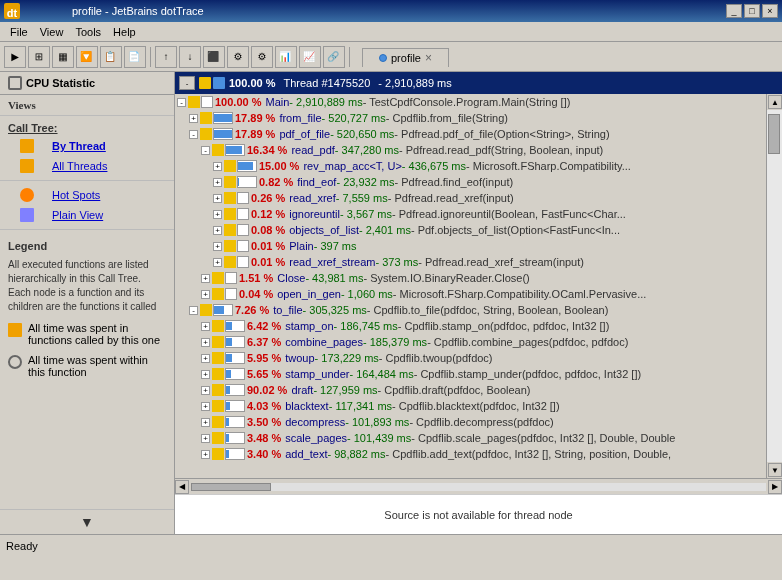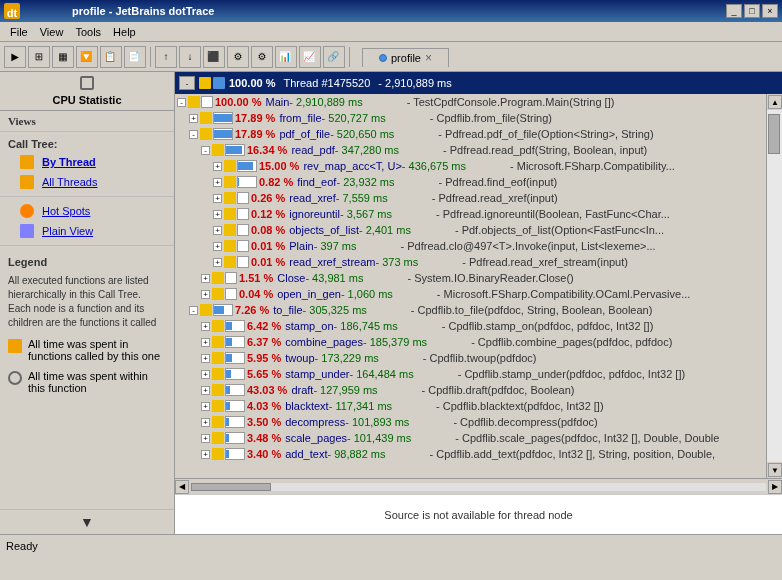--- a/index.html
+++ b/index.html
@@ -10,21 +10,21 @@
       background: linear-gradient(to bottom, #0a246a, #3a6ea5);
       color: white;
       height: 22px;
       display: flex;
       align-items: center;
       padding: 0 4px;
       justify-content: space-between;
     }
     .title-bar-left { display: flex; align-items: center; gap: 4px; }
     .title-bar-icon { width: 16px; height: 16px; background: #e8a000; border-radius: 2px; display: flex; align-items: flex-end; justify-content: center; color: white; font-size: 9px; font-weight: bold; }
-    .title-bar-text { font-size: 11px; font-weight: bold; padding-left: 48px; }
+    .title-bar-text { font-size: 11px; font-weight: normal; padding-left: 48px; }
     .title-bar-controls { display: flex; gap: 2px; }
     .title-btn { width: 16px; height: 14px; background: #d4d0c8; border: 1px solid #888; display: flex; align-items: center; justify-content: center; font-size: 9px; cursor: pointer; color: #000; }
 
     
     .menu-bar {
       background: #d4d0c8;
       height: 20px;
       display: flex;
       align-items: center;
       padding: 0 4px;
@@ -78,27 +78,27 @@
       display: flex;
       flex-direction: column;
       overflow: hidden;
     }
     .sidebar-cpu-tab {
       background: #d4d0c8;
       border-bottom: 1px solid #999;
       padding: 4px 8px;
       font-size: 11px;
       font-weight: bold;
-      display: flex; align-items: center; gap: 4px; flex-direction: column;
+      display: flex; align-items: center; gap: 4px;
     }
     .sidebar-cpu-icon { width: 14px; height: 14px; border: 2px solid #666; border-radius: 2px; }
     .views-label { padding: 4px 8px; font-weight: bold; color: #333; border-bottom: 1px solid #bbb; font-family: Liberation Serif, serif; }
-    .call-tree-label { padding: 6px 8px 2px 8px; font-weight: bold; color: #333; }
+    .call-tree-label { padding: 6px 8px 2px 8px; font-weight: bold; color: #333; text-decoration: underline; }
     .sidebar-link {
-      display: flex; align-items: center; gap: 8px;
+      display: flex; align-items: center; gap: 18px;
       padding: 3px 8px 3px 20px;
       cursor: pointer; color: #0000cc;
       text-decoration: underline;
     }
     .sidebar-link.active { font-weight: bold; }
     .sidebar-link-icon { width: 14px; height: 14px; background: #f0a000; border-radius: 1px; display: flex; align-items: center; justify-content: center; font-size: 8px; }
     .plain-view-icon { background: #8080ff; }
     .hot-spots-icon { background: #ff8000; border-radius: 50%; }
     .sidebar-sep { height: 1px; background: #bbb; margin: 4px 0; }
     .legend-label { padding: 6px 8px 2px 8px; font-weight: bold; color: #333; }
@@ -139,21 +139,21 @@
       height: 16px;
     }
     .indent { display: inline-block; width: 12px; flex-shrink: 0; }
     .expand-btn { width: 9px; height: 9px; border: 1px solid #999; display: inline-flex; align-items: center; justify-content: center; font-size: 8px; cursor: pointer; flex-shrink: 0; margin-right: 2px; background: white; }
     .row-icons { display: flex; gap: 1px; margin-right: 2px; }
     .ri { width: 12px; height: 12px; display: inline-block; }
     .ri-yellow { background: #f0c000; }
     .ri-box { border: 1px solid #999; background: white; }
     .pct { color: #cc0000; font-weight: bold; margin-right: 4px; }
     .fn-name { color: #000080; }
-    .fn-detail { color: #333; margin-left: 44px; }
+    .fn-detail { color: #333; }
     .ms { color: #006600; }
 
     
     .h-scrollbar {
       height: 16px;
       background: #d4d0c8;
       border-top: 1px solid #999;
       display: flex;
       align-items: center;
     }
@@ -452,21 +452,20 @@
               <span class="indent"></span>
               <span class="indent"></span>
               <span class="expand-btn">+</span>
               <span class="row-icons">
                 <span class="ri ri-yellow"></span>
                 <span class="ri ri-box"></span>
               </span>
               <span class="pct">0.01 % </span>
               <span class="fn-name">Plain</span>
               <span class="ms"> - 397 ms </span>
-              <span class="fn-detail">- Pdfread.clo@497&lt;T&gt;.Invoke(input, List&lt;lexeme&gt;...</span>
             </div>
             <div class="tree-row">
               <span class="indent"></span>
               <span class="indent"></span>
               <span class="indent"></span>
               <span class="expand-btn">+</span>
               <span class="row-icons">
                 <span class="ri ri-yellow"></span>
                 <span class="ri ri-box"></span>
               </span>
@@ -578,21 +577,21 @@
             <div class="tree-row">
               <span class="indent"></span>
               <span class="indent"></span>
               <span class="expand-btn">+</span>
               <span class="row-icons">
                 <span class="ri ri-yellow"></span>
                 <span class="ri-box ri" style="width: 20px; display: inline-flex; align-items: center;">
                   <span style="width: 4px; height: 8px; background: rgb(74, 143, 222); display: inline-block;"></span>
                 </span>
               </span>
-              <span class="pct">43.03 % </span>
+              <span class="pct">90.02 % </span>
               <span class="fn-name">draft</span>
               <span class="ms"> - 127,959 ms </span>
               <span class="fn-detail">- Cpdflib.draft(pdfdoc, Boolean)</span>
             </div>
             <div class="tree-row">
               <span class="indent"></span>
               <span class="indent"></span>
               <span class="expand-btn">+</span>
               <span class="row-icons">
                 <span class="ri ri-yellow"></span>

